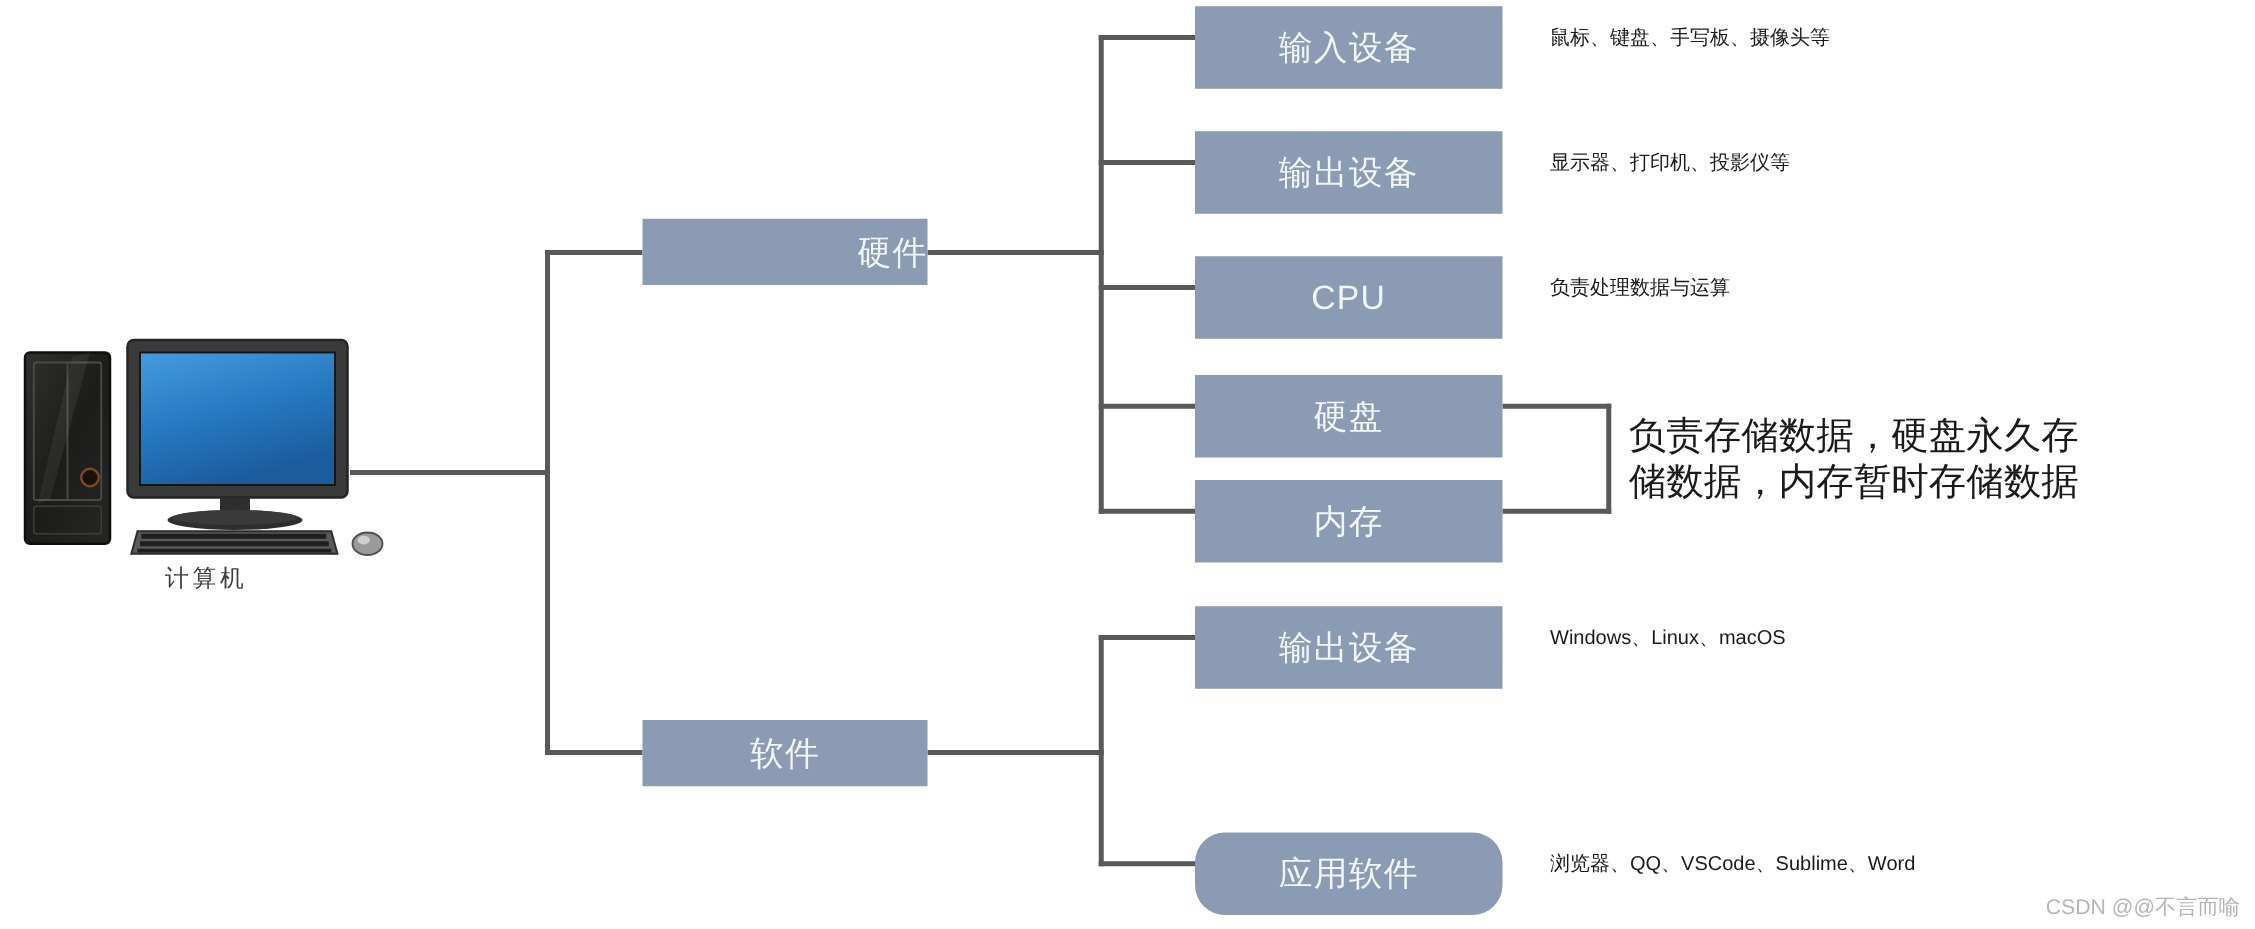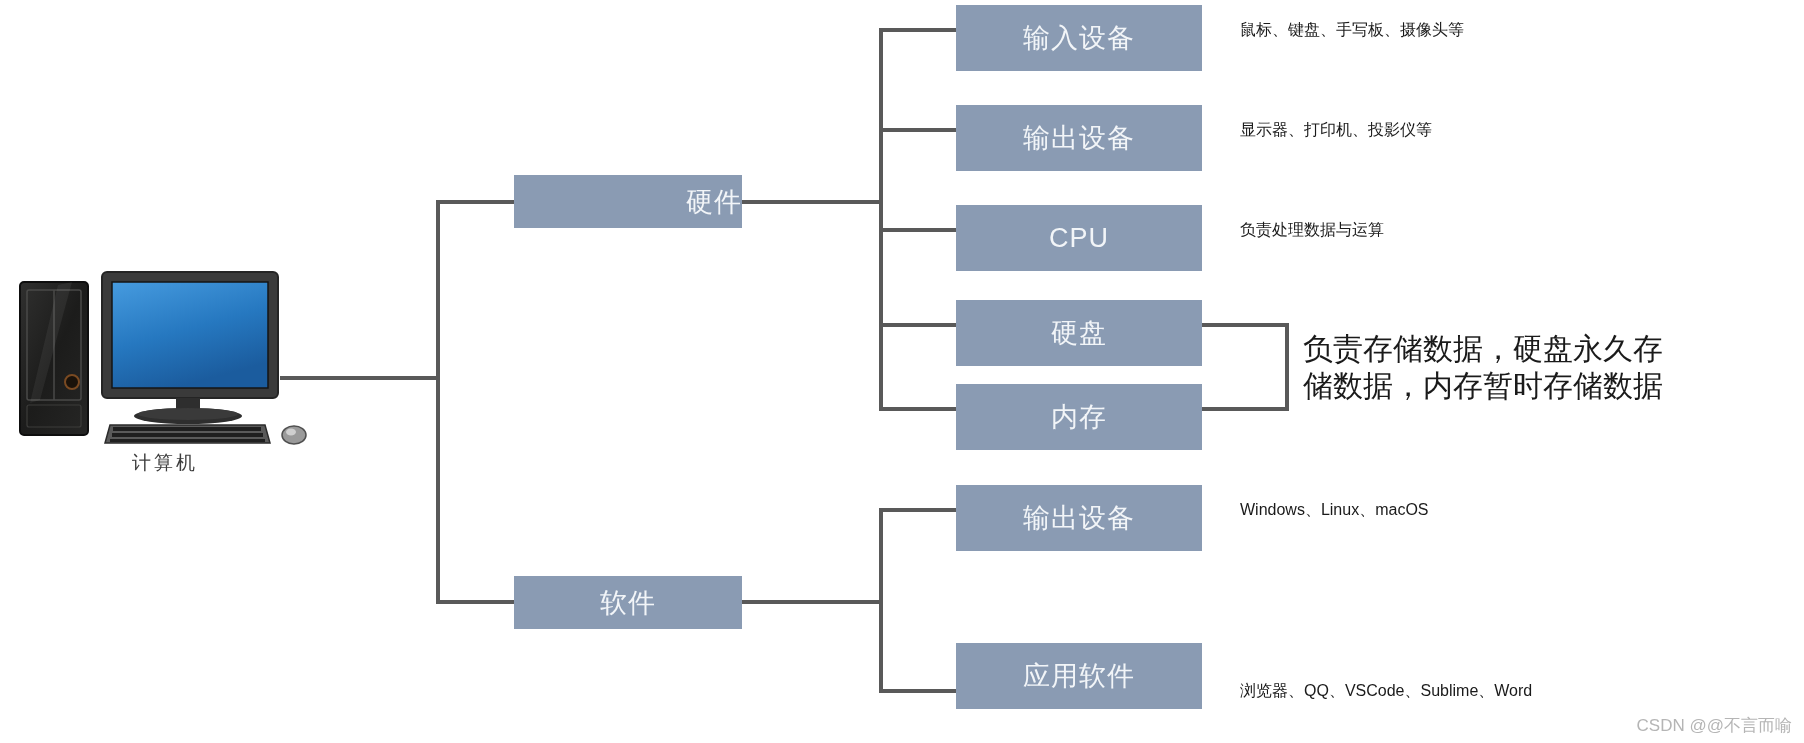--- a/index.html
+++ b/index.html
@@ -179,21 +179,21 @@
   <div class="node child" style="top:300px;">
     <span>硬盘</span>
   </div>
   <div class="node child" style="top:384px;">
     <span>内存</span>
   </div>
 
   <div class="node child" style="top:485px;">
     <span>输出设备</span>
   </div>
-  <div class="node child" style="top:643px;">
+  <div class="node child" style="top:666px;border-radius:24px;">
     <span>应用软件</span>
   </div>
 
   <div class="desc" style="top:5px;">鼠标、键盘、手写板、摄像头等</div>
   <div class="desc" style="top:105px;">显示器、打印机、投影仪等</div>
   <div class="desc" style="top:205px;">负责处理数据与运算</div>
   <div class="storage-note">
     <div>负责存储数据，硬盘永久存</div>
     <div>储数据，内存暂时存储数据</div>
   </div>

